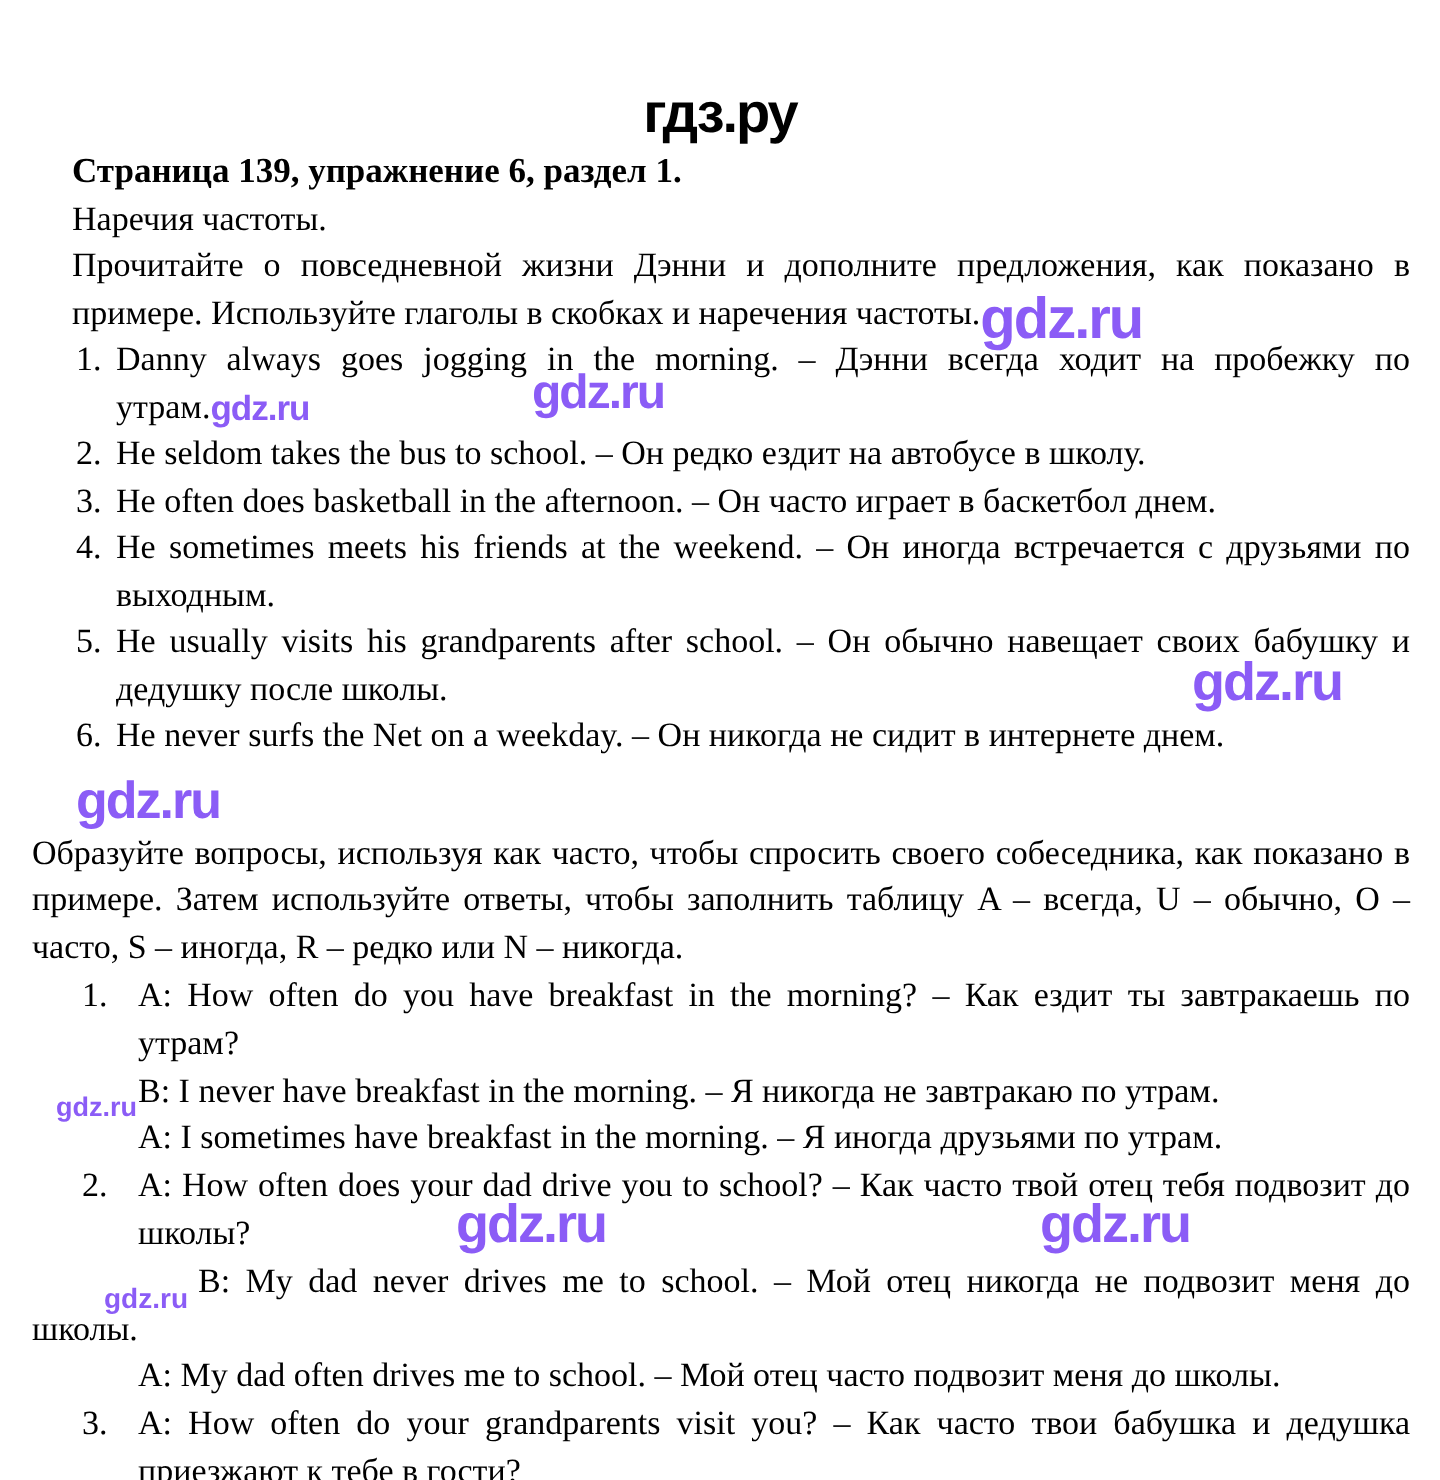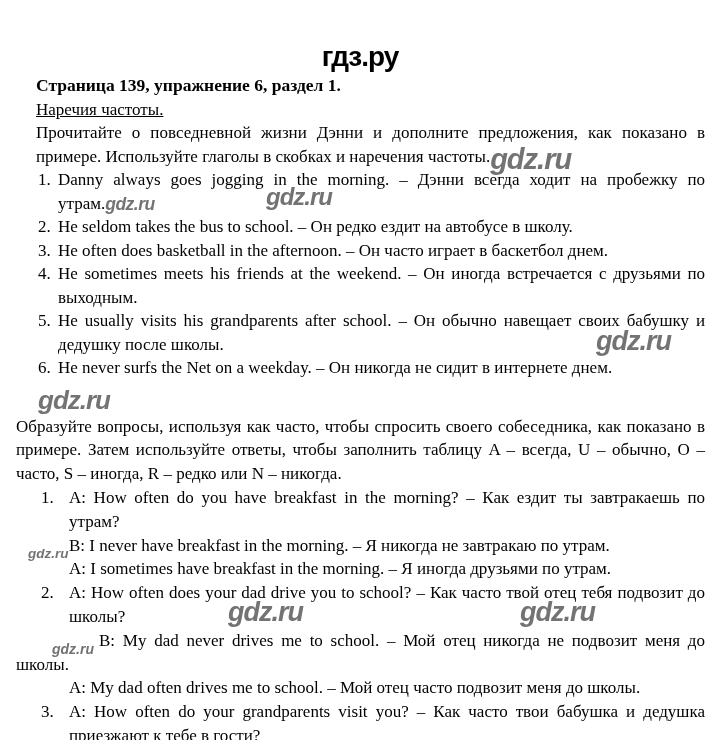--- a/index.html
+++ b/index.html
@@ -18,40 +18,39 @@
 
   .site-title {
     margin: 0 -15px 0 -36px;
     text-align: center;
     font-family: "Liberation Sans", "DejaVu Sans", sans-serif;
     font-weight: 700; font-size: 28px; line-height: 34px;
     letter-spacing: -1px;
   }
 
   .h-bold { font-weight: 700; font-size: 17.5px; margin: 0; }
-  .plain  { margin: 0; text-decoration: underline; }
+  .plain  { margin: 0; }
   .just   { text-align: justify; margin: 0; }
   .outdent { margin-left: -20px; }
   .mt2 { margin-top: 2px; }
 
   .list { list-style: none; margin: 0; padding: 0; }
   .list6 > li { position: relative; padding-left: 22px; text-align: justify; }
   .list6 .num { position: absolute; left: 2px; top: 0; }
   .list7 { margin-top: 1px; }
   .list7 > li { position: relative; padding-left: 33px; }
   .list7 .num { position: absolute; left: 5px; top: 0; }
   .qa { text-align: justify; line-height: 23.8px; }
   .b-par { margin-left: -53px; text-indent: 83px; }
 
   
   .wm {
     font-family: "Liberation Sans", "DejaVu Sans", sans-serif;
-    font-weight: 700; color: #737373; letter-spacing: -0.5px;
+    font-weight: 700; color: #8b5cf6; letter-spacing: -0.5px;
     white-space: nowrap;
-    font-style: italic;
   }
   .wm-in-29 { font-size: 29px; line-height: 1px; vertical-align: -7px; letter-spacing: -1px; }
   .wm-in-17 { font-size: 17.5px; line-height: 1px; vertical-align: -1px; }
   .wm-in-37 { font-size: 37px; line-height: 1px; vertical-align: -13px; letter-spacing: -1.5px; }
   .wm-left  { display: block; font-size: 26px; line-height: 25px; margin: 8px 0 0 2px; letter-spacing: -1px; }
   .wm-bottom{ display: block; text-align: center; font-size: 27px; line-height: 26px;
               margin: -4px -15px 0 -36px; }
   .wm-abs { position: absolute; letter-spacing: -1px; }
   .wm-a-center1 { left: 266px; top: 149px; font-size: 24px; line-height: 24px; }
   .wm-a-right5  { left: 596px; top: 292px; font-size: 27px; line-height: 26px; }

